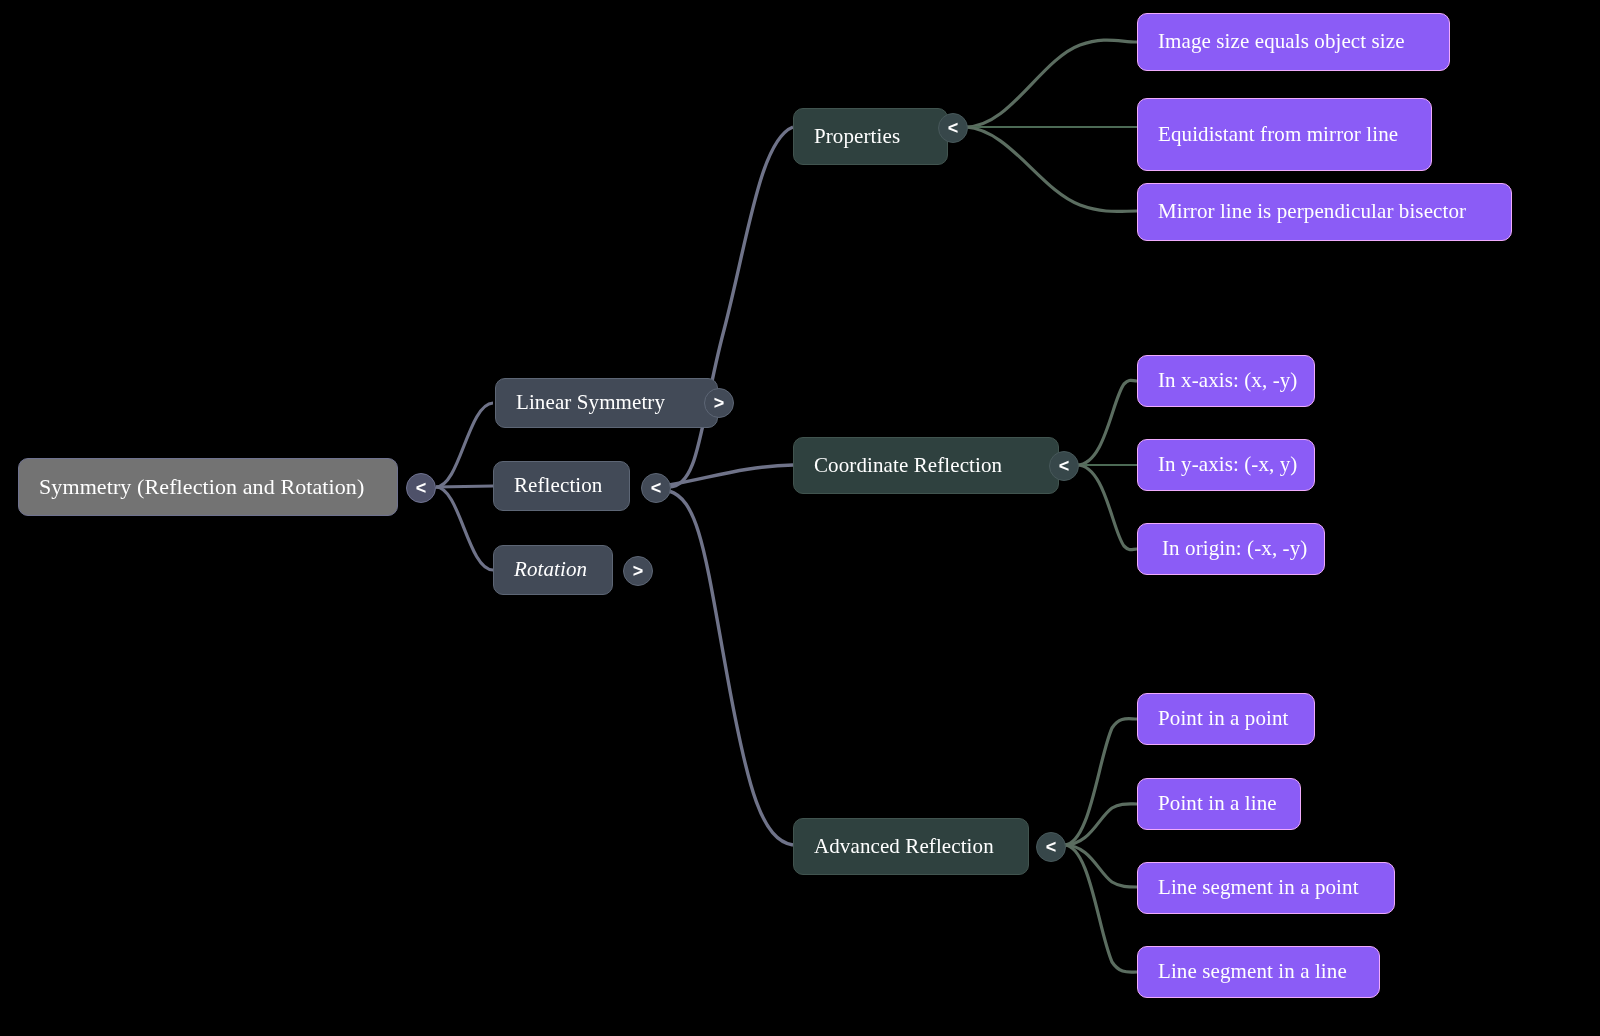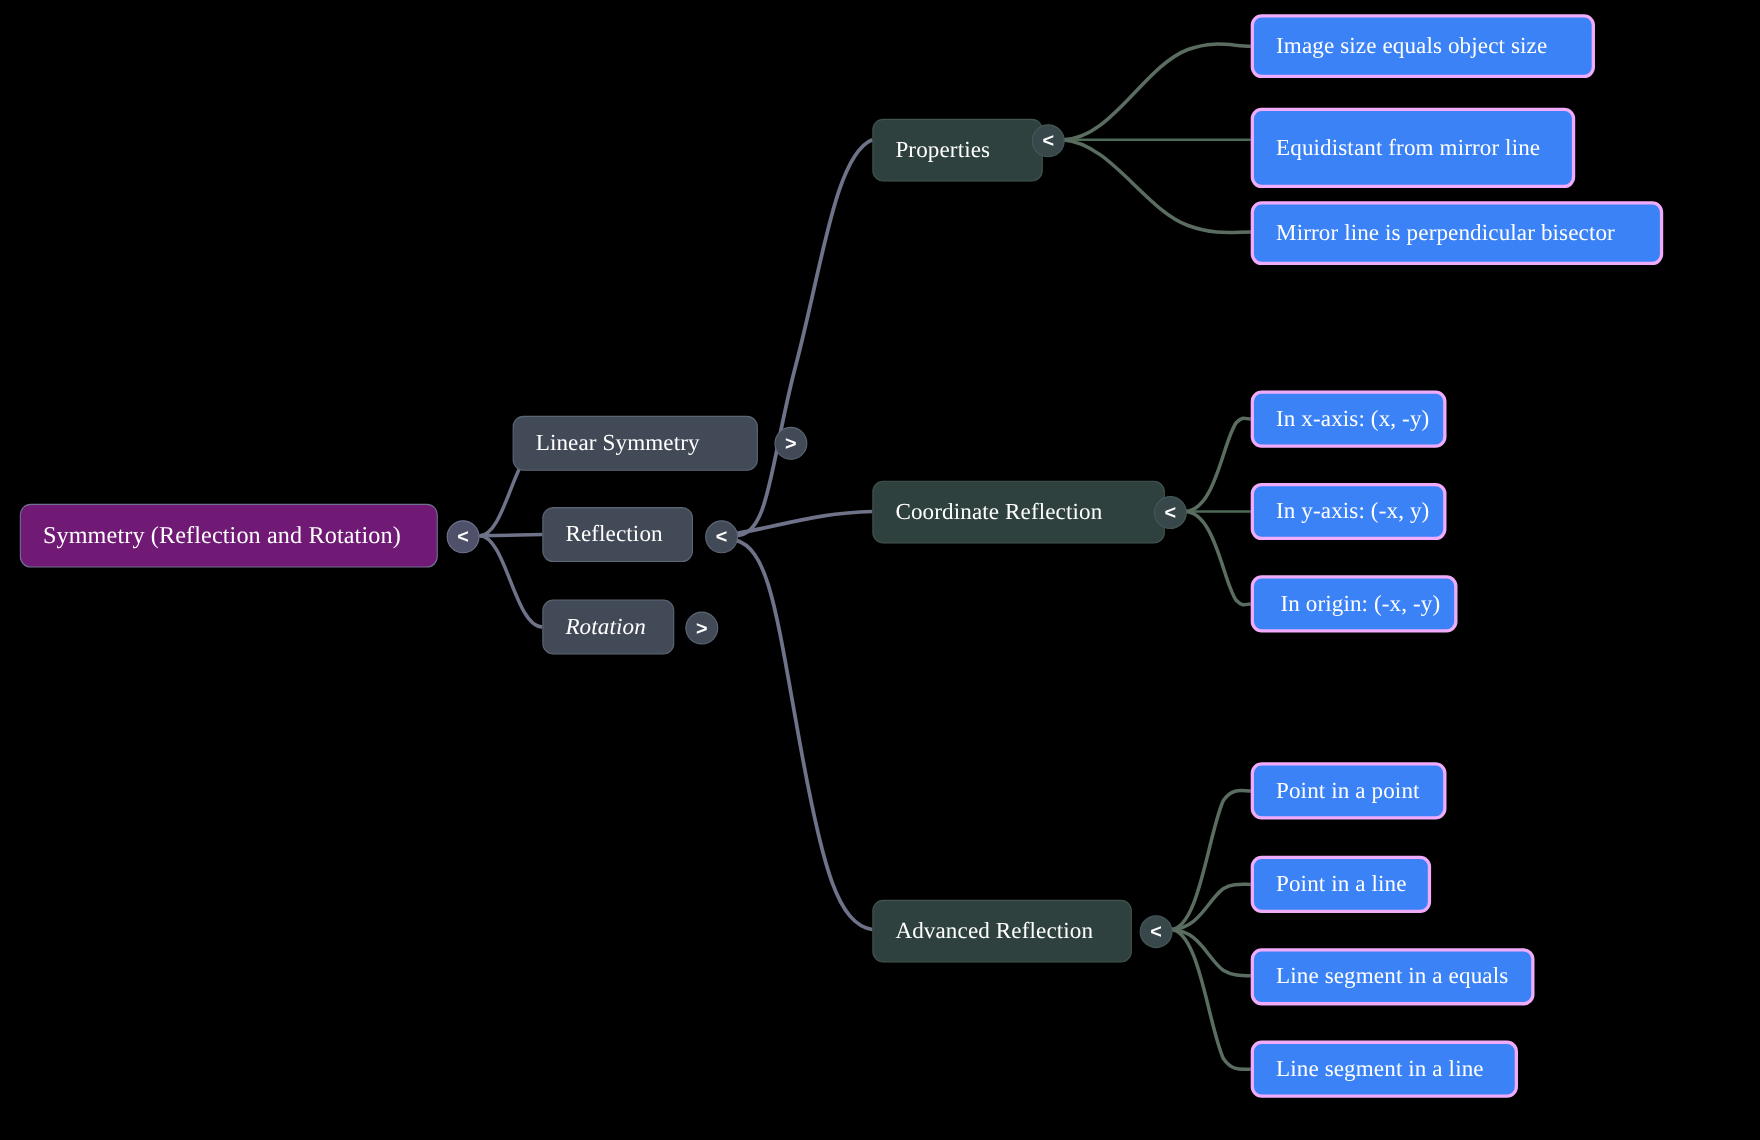--- a/index.html
+++ b/index.html
@@ -31,36 +31,36 @@
     border-radius: 10px;
     color: #ffffff;
     font-size: 21px;
     line-height: 1.1;
     letter-spacing: 0.1px;
     padding: 0 20px;
     white-space: nowrap;
     z-index: 3;
   }
   .node.root {
-    background: #701a75;
+    background: #737373;
     border: 1px solid #6f7290;
     font-size: 22px;
     text-align: center;
   }
   .node.branch {
     background: #424a57;
     border: 1px solid #5d6675;
   }
   .node.sub {
     background: #2f413f;
     border: 1px solid #41544f;
   }
   .node.leaf {
-    background: #3b82f6;
-    border: 3px solid #f0abfc;
+    background: #8b5cf6;
+    border: 1px solid #f0abfc;
   }
   .toggle {
     position: absolute;
     width: 28px;
     height: 28px;
     border-radius: 50%;
     display: flex;
     align-items: center;
     justify-content: center;
     color: #ffffff;
@@ -101,21 +101,21 @@
     <path d="M 1064 845 C 1090 845 1098 818 1112 808 C 1120 803 1128 804 1137 804" fill="none" stroke="#5b6d60" stroke-width="3.2"></path>
     <path d="M 1064 845 C 1090 845 1098 872 1112 882 C 1120 887 1128 887 1137 887" fill="none" stroke="#5b6d60" stroke-width="3.2"></path>
     <path d="M 1064 845 C 1090 845 1098 930 1112 962 C 1120 974 1128 972 1137 972" fill="none" stroke="#5b6d60" stroke-width="3.2"></path>
   </svg>
 
   <div class="node root" style="left:18px; top:458px; width:380px; height:58px;">
     <span>Symmetry (Reflection and Rotation)</span>
   </div>
   <div class="toggle t-root" style="left:406px; top:473px;">&lt;</div>
 
-  <div class="node branch" style="left:466px; top:378px; width:223px; height:50px;">
+  <div class="node branch" style="left:495px; top:378px; width:223px; height:50px;">
     <span>Linear Symmetry</span>
   </div>
   <div class="toggle t-branch" style="left:704px; top:388px;">&gt;</div>
 
   <div class="node branch" style="left:493px; top:461px; width:137px; height:50px;">
     <span>Reflection</span>
   </div>
   <div class="toggle t-branch" style="left:641px; top:473px;">&lt;</div>
 
   <div class="node branch" style="left:493px; top:545px; width:120px; height:50px;font-style:italic;">
@@ -158,19 +158,19 @@
   </div>
   <div class="toggle t-sub" style="left:1036px; top:832px;">&lt;</div>
 
   <div class="node leaf" style="left:1137px; top:693px; width:178px; height:52px;">
     <span>Point in a point</span>
   </div>
   <div class="node leaf" style="left:1137px; top:778px; width:164px; height:52px;">
     <span>Point in a line</span>
   </div>
   <div class="node leaf" style="left:1137px; top:862px; width:258px; height:52px;">
-    <span>Line segment in a equals</span>
+    <span>Line segment in a point</span>
   </div>
   <div class="node leaf" style="left:1137px; top:946px; width:243px; height:52px;">
     <span>Line segment in a line</span>
   </div>
 
 </div>
 
 </body></html>

